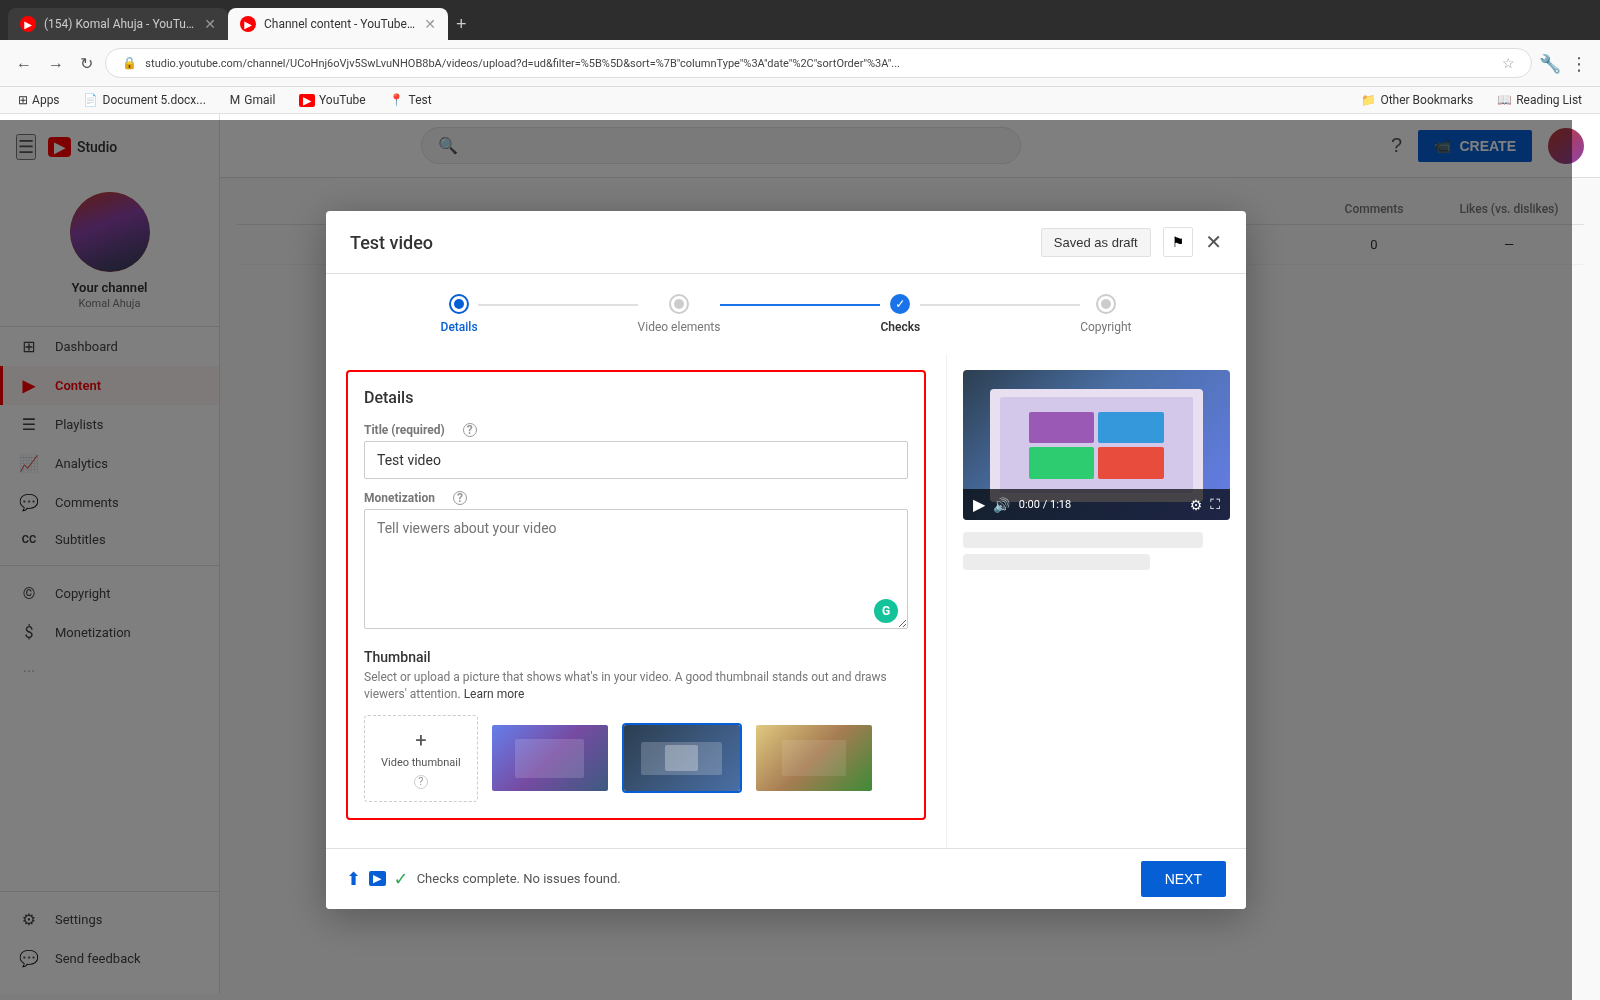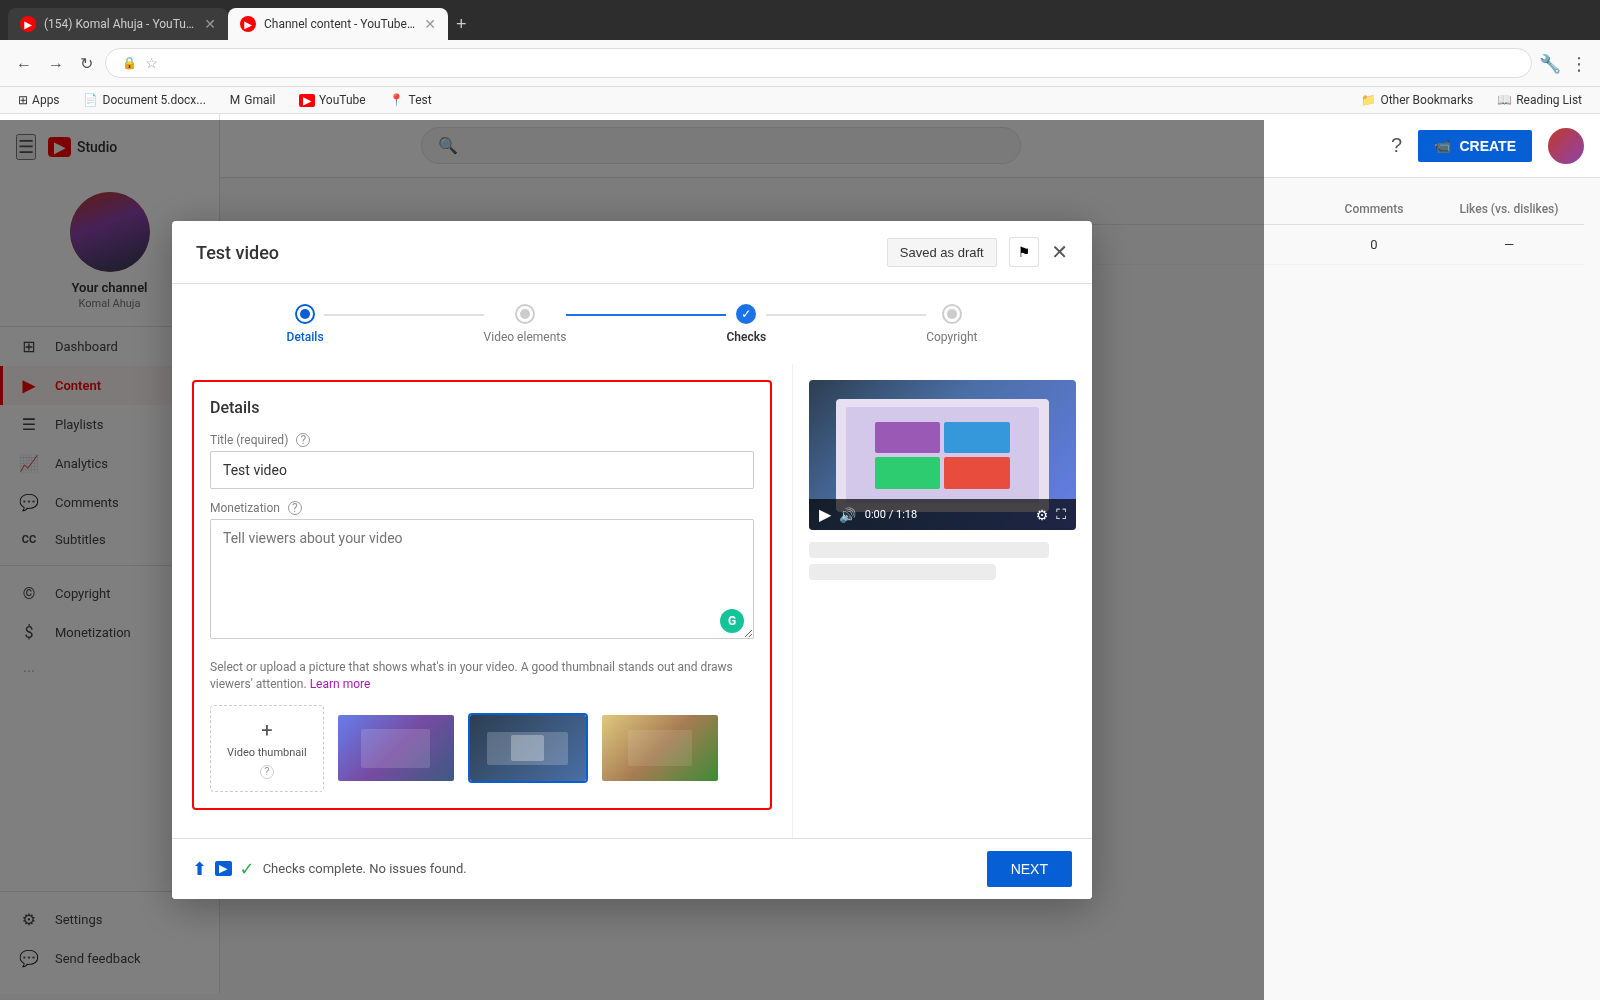--- a/index.html
+++ b/index.html
@@ -63,21 +63,21 @@
     
     .main-content { flex: 1; overflow: auto; background: #f9f9f9; position: relative; }
     .content-table-area { padding: 16px; }
     .table-header-row { display: flex; align-items: center; padding: 8px 0; border-bottom: 1px solid #e0e0e0; font-size: 12px; color: #777; font-weight: 500; }
     .col-comments { width: 120px; text-align: center; }
     .col-likes { width: 150px; text-align: center; }
     .table-data-row { display: flex; align-items: center; padding: 12px 0; border-bottom: 1px solid #f0f0f0; font-size: 13px; color: #333; }
     .table-cell-center { text-align: center; }
 
     
-    .overlay { position: fixed; top: 120px; left: 0; width: 1264px; height: calc(1000px - 120px); background: rgba(0,0,0,0.5); z-index: 100; display: flex; align-items: center; justify-content: center; }
+    .overlay { position: fixed; top: 120px; left: 0; width: 1572px; height: calc(1000px - 120px); background: rgba(0,0,0,0.5); z-index: 100; display: flex; align-items: center; justify-content: center; }
 
     
     .modal { background: #fff; border-radius: 4px; width: 920px; max-height: 720px; display: flex; flex-direction: column; box-shadow: 0 8px 40px rgba(0,0,0,0.3); position: relative; overflow: hidden; }
 
     .modal-header { display: flex; align-items: center; justify-content: space-between; padding: 16px 24px; border-bottom: 1px solid #e0e0e0; }
     .modal-title { font-size: 18px; font-weight: 500; color: #333; }
     .modal-header-right { display: flex; align-items: center; gap: 12px; }
     .saved-draft-btn { background: #f5f5f5; border: 1px solid #e0e0e0; border-radius: 2px; padding: 6px 12px; font-size: 13px; color: #333; cursor: pointer; }
     .flag-btn { background: none; border: 1px solid #e0e0e0; border-radius: 2px; padding: 6px 8px; cursor: pointer; font-size: 14px; }
     .close-btn { background: none; border: none; font-size: 20px; cursor: pointer; color: #555; }
@@ -100,31 +100,31 @@
     
     .modal-body { display: flex; flex: 1; overflow: hidden; }
     .modal-left { flex: 1; overflow-y: auto; padding: 16px 20px; }
     .modal-right { width: 300px; padding: 16px; border-left: 1px solid #f0f0f0; overflow-y: auto; }
 
     
     .details-section { border: 2px solid #f00; border-radius: 4px; padding: 16px; margin-bottom: 12px; }
     .section-title { font-size: 16px; font-weight: 500; color: #333; margin-bottom: 16px; }
 
     .form-field { margin-bottom: 12px; }
-    .field-label { font-size: 12px; color: #777; margin-bottom: 4px; display: flex; align-items: center; gap: 8px; }
+    .field-label { font-size: 12px; color: #777; margin-bottom: 4px; display: flex; align-items: center; gap: 18px; font-weight: bold; }
     .field-input { width: 100%; border: 1px solid #ccc; border-radius: 2px; padding: 10px 12px; font-size: 14px; color: #333; outline: none; resize: vertical; font-family: inherit; }
     .field-textarea { width: 100%; border: 1px solid #ccc; border-radius: 2px; padding: 10px 12px; font-size: 14px; color: #999; outline: none; resize: vertical; font-family: inherit; min-height: 120px; }
 
     .textarea-wrapper { position: relative; }
     .grammarly-icon { position: absolute; bottom: 10px; right: 10px; width: 24px; height: 24px; border-radius: 50%; background: #15c39a; display: flex; align-items: center; justify-content: center; font-size: 12px; color: white; font-weight: bold; }
 
     .thumbnail-section { margin-top: 16px; }
     .thumbnail-title { font-size: 14px; font-weight: 500; color: #333; margin-bottom: 4px; }
     .thumbnail-desc { font-size: 12px; color: #777; margin-bottom: 12px; line-height: 1.4; }
-    .learn-more { color: #a21caf; text-decoration: none; }
+    .learn-more { color: #404040; text-decoration: none; }
 
     .thumbnail-options { display: flex; align-items: center; gap: 12px; margin-top: 8px; }
     .upload-thumb-btn { display: flex; flex-direction: column; align-items: center; gap: 4px; border: 1px dashed #ccc; border-radius: 4px; padding: 12px 16px; cursor: pointer; min-width: 100px; }
     .upload-icon { font-size: 20px; color: #555; }
     .upload-text { font-size: 11px; color: #555; }
     .thumb-option { width: 120px; height: 70px; border-radius: 4px; overflow: hidden; cursor: pointer; border: 2px solid transparent; }
     .thumb-option.selected { border-color: #065fd4; }
     .thumb-img { width: 100%; height: 100%; background: #ddd; }
     .thumb-1 { background: linear-gradient(135deg, #667eea 0%, #764ba2 50%, #3d5a80 100%); display: flex; align-items: center; justify-content: center; }
     .thumb-2 { background: linear-gradient(135deg, #2c3e50, #4a6fa5); display: flex; align-items: center; justify-content: center; position: relative; }
@@ -179,20 +179,21 @@
       <span class="tab-close">✕</span>
     </div>
     <button class="tab-new">+</button>
   </div>
   <div class="address-bar">
     <button class="nav-btn">←</button>
     <button class="nav-btn">→</button>
     <button class="nav-btn">↻</button>
     <div class="url-bar">
       <span style="font-size:12px;color:#555;">🔒</span>
+      <span class="url-text">studio.youtube.com/channel/UCoHnj6oVjv5SwLvuNHOB8bA/videos/upload?d=ud&amp;filter=%5B%5D&amp;sort=%7B"columnType"%3A"date"%2C"sortOrder"%3A"...</span>
       <span class="star-icon">☆</span>
     </div>
     <span style="font-size:18px;color:#555;cursor:pointer;">🔧</span>
     <span style="font-size:18px;color:#555;cursor:pointer;">⋮</span>
   </div>
   <div class="bookmarks-bar">
     <span class="bookmark-item">
       <span>⊞</span>
       <span>Apps</span>
     </span>
@@ -390,20 +391,21 @@
               <span>Monetization</span>
               <span style="font-size:12px;color:#999;border:1px solid #999;border-radius:50%;width:14px;height:14px;display:inline-flex;align-items:center;justify-content:center;">?</span>
             </div>
             <div class="textarea-wrapper">
               <textarea class="field-textarea" placeholder="Tell viewers about your video" style=""></textarea>
               <div class="grammarly-icon">G</div>
             </div>
           </div>
 
           <div class="thumbnail-section">
+            <div class="thumbnail-title">Thumbnail</div>
             <div class="thumbnail-desc">
               <span>Select or upload a picture that shows what's in your video. A good thumbnail stands out and draws viewers' attention.</span>
               <a class="learn-more" href="#">Learn more</a>
             </div>
             <div class="thumbnail-options">
               <div class="upload-thumb-btn">
                 <span class="upload-icon">+</span>
                 <span class="upload-text">Video thumbnail</span>
                 <span style="font-size:11px;color:#999;border:1px solid #ccc;border-radius:50%;width:14px;height:14px;display:inline-flex;align-items:center;justify-content:center;margin-top:2px;">?</span>
               </div>

